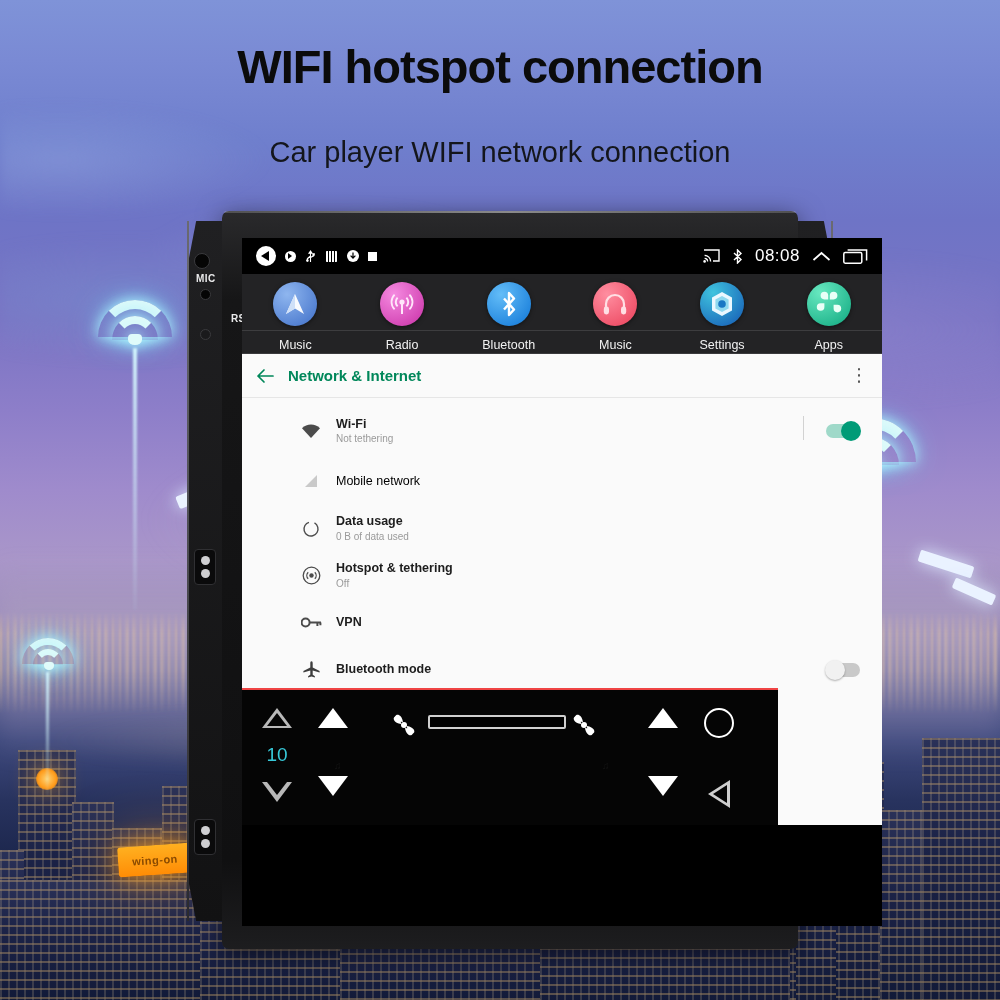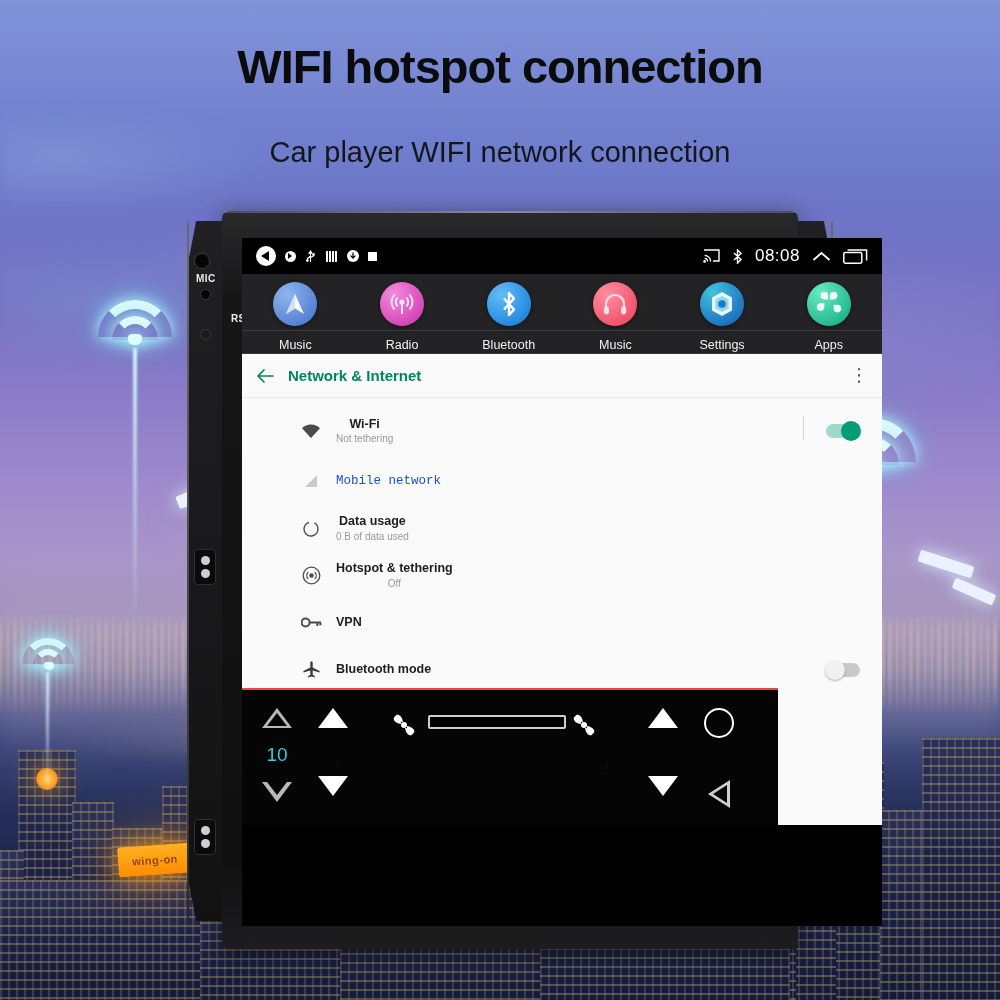--- a/index.html
+++ b/index.html
@@ -215,23 +215,23 @@
   .set-appbar {
     height: 44px; background: #fafafa; display: flex; align-items: center;
     padding: 0 14px; gap: 14px; border-bottom: 1px solid #e6e6e6;
   }
   .set-title { color: #00875a; font-size: 15px; font-weight: bold; }
   .back-arrow { color: #00875a; font-size: 20px; line-height: 1; }
   .overflow { margin-left: auto; color: #4c4c4c; font-size: 18px; letter-spacing: 0; line-height: .55; }
   .set-list { padding-top: 6px; }
   .set-row { display: flex; align-items: center; min-height: 47px; padding: 4px 16px 4px 56px; position: relative; }
   .set-ico { position: absolute; left: 56px; width: 26px; display: flex; align-items: center; justify-content: center; color: #4b4b4b; }
-  .set-txt { margin-left: 38px; text-align: center; }
+  .set-txt { margin-left: 38px; }
   .set-main { font-size: 12.5px; color: #1d1d1d; font-weight: bold; line-height: 1.35; }
-  .set-main.dim { color: #1d4ed8; font-weight: normal; font-family: Liberation Mono, monospace; }
+  .set-main.dim { color: #000000; font-weight: normal; }
   .set-sub { font-size: 10px; color: #9a9a9a; line-height: 1.4; }
   .divider-v { position: absolute; right: 78px; top: 12px; width: 1px; height: 24px; background: #d2d2d2; }
 
   .toggle { position: absolute; right: 22px; top: 50%; transform: translateY(-50%); width: 34px; height: 14px; border-radius: 7px; }
   .toggle .knob { position: absolute; top: -3px; width: 20px; height: 20px; border-radius: 50%; }
   .toggle.on { background: #9fd9c9; }
   .toggle.on .knob { right: -1px; background: #009b77; }
   .toggle.off { background: #c9c9c9; }
   .toggle.off .knob { left: -1px; background: #f1f1f1; box-shadow: 0 1px 2px rgba(0,0,0,.3); }
 

